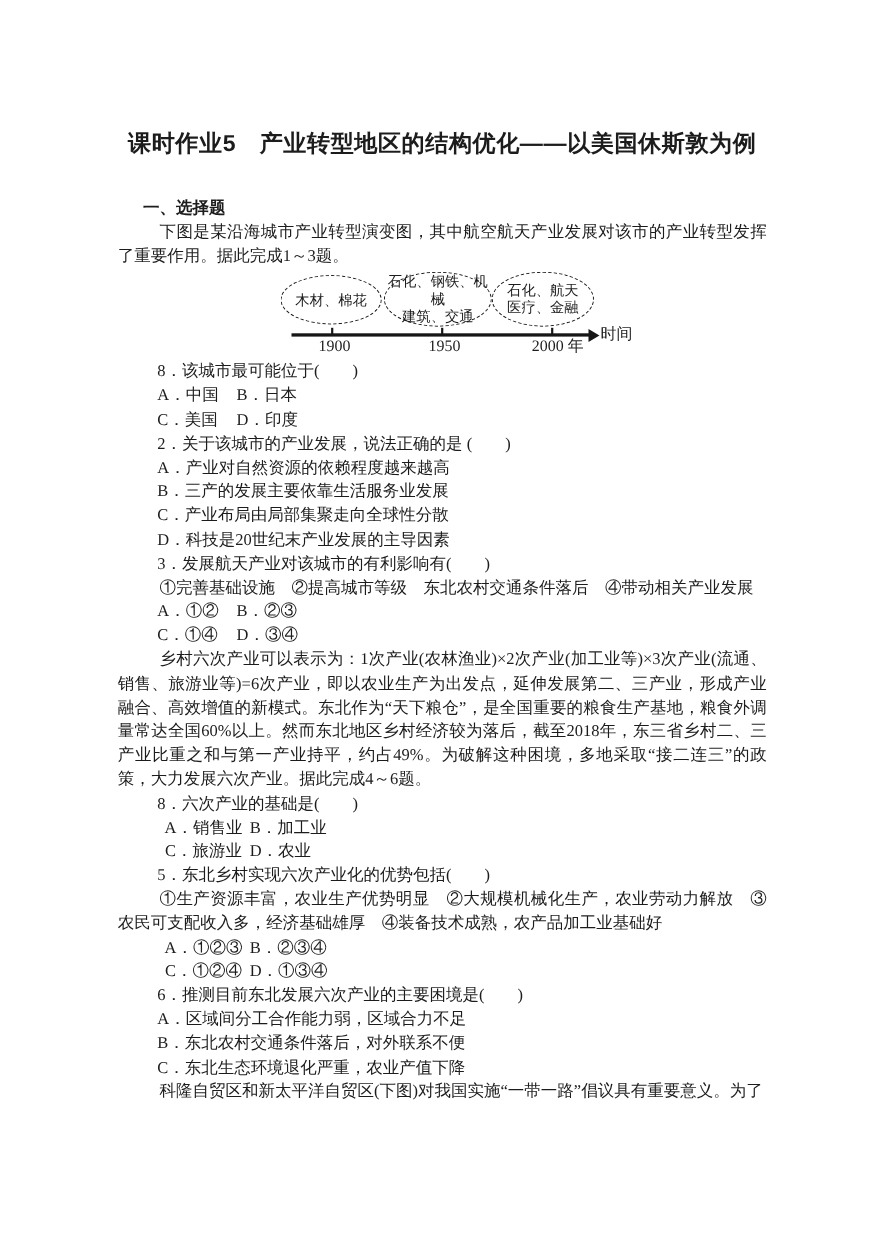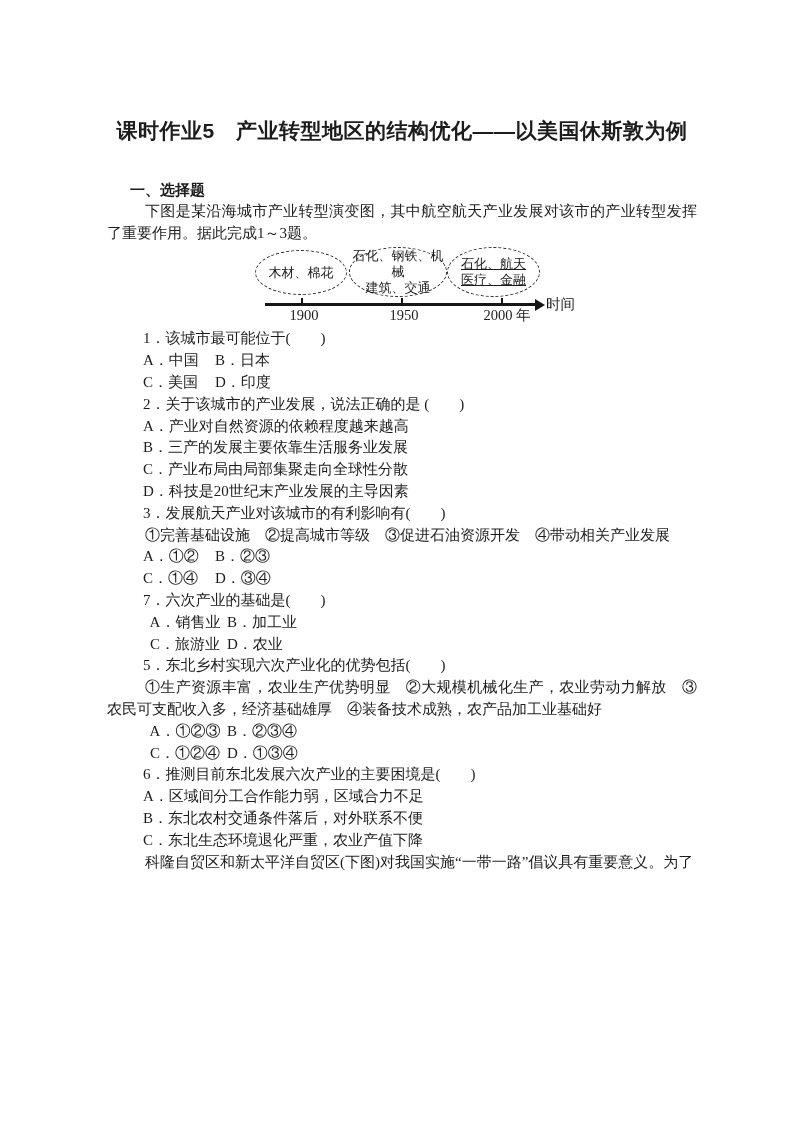--- a/index.html
+++ b/index.html
@@ -53,21 +53,21 @@
     border-radius:50%;
     display:flex;flex-direction:column;
     align-items:center;justify-content:center;
     font-size:13px;line-height:16px;
     text-align:center;
     box-sizing:border-box;
     background:#fff;
   }
   .e1{left:148px;top:3px;width:92px;height:45px;}
   .e2{left:242px;top:0;width:98px;height:50px;}
-  .e3{left:340px;top:0;width:93px;height:50px;text-decoration:underline;}
+  .e3{left:340px;top:0;width:93px;height:50px;}
   .axis-line{
     position:absolute;
     left:158px;top:56px;
     width:272px;height:3px;
     background:#161616;
   }
   .axis-arrow{
     position:absolute;
     left:428px;top:51.5px;
     width:0;height:0;
@@ -122,45 +122,46 @@
     <div class="axis-arrow"></div>
     <div class="tick tick-1"></div>
     <div class="tick tick-2"></div>
     <div class="tick tick-3"></div>
     <div class="tick-label tl-1">1900</div>
     <div class="tick-label tl-2">1950</div>
     <div class="tick-label tl-3">2000 年</div>
     <div class="axis-label">时间</div>
   </div>
 
-  <p class="line q-stem">1．该城市最可能位于(　　)</p>
+  <p class="line q-stem">8．该城市最可能位于(　　)</p>
   <p class="line opt-row w72">
     <span class="col1">A．中国</span><span>B．日本</span>
   </p>
   <p class="line opt-row w72">
     <span class="col1">C．美国</span><span>D．印度</span>
   </p>
 
   <p class="line q-stem">2．关于该城市的产业发展，说法正确的是 (　　)</p>
   <p class="line opt-line">A．产业对自然资源的依赖程度越来越高</p>
   <p class="line opt-line">B．三产的发展主要依靠生活服务业发展</p>
   <p class="line opt-line">C．产业布局由局部集聚走向全球性分散</p>
   <p class="line opt-line">D．科技是20世纪末产业发展的主导因素</p>
 
   <p class="line q-stem">3．发展航天产业对该城市的有利影响有(　　)</p>
-  <p class="line items-line">①完善基础设施　②提高城市等级　③促进石油资源开发　④带动相关产业发展</p>
+  <p class="line items-line">①完善基础设施　②提高城市等级　东北农村交通条件落后　④带动相关产业发展</p>
   <p class="line opt-row w72">
     <span class="col1">A．①②</span><span>B．②③</span>
   </p>
   <p class="line opt-row w72">
     <span class="col1">C．①④</span><span>D．③④</span>
   </p>
 
+  <p class="line para">乡村六次产业可以表示为：1次产业(农林渔业)×2次产业(加工业等)×3次产业(流通、销售、旅游业等)=6次产业，即以农业生产为出发点，延伸发展第二、三产业，形成产业融合、高效增值的新模式。东北作为“天下粮仓”，是全国重要的粮食生产基地，粮食外调量常达全国60%以上。然而东北地区乡村经济较为落后，截至2018年，东三省乡村二、三产业比重之和与第一产业持平，约占49%。为破解这种困境，多地采取“接二连三”的政策，大力发展六次产业。据此完成4～6题。</p>
 
-  <p class="line q-stem">7．六次产业的基础是(　　)</p>
+  <p class="line q-stem">8．六次产业的基础是(　　)</p>
   <p class="line opt-row w84">
     <span class="col1">A．销售业</span><span>B．加工业</span>
   </p>
   <p class="line opt-row w84">
     <span class="col1">C．旅游业</span><span>D．农业</span>
   </p>
 
   <p class="line q-stem">5．东北乡村实现六次产业化的优势包括(　　)</p>
   <p class="line items-line">①生产资源丰富，农业生产优势明显　②大规模机械化生产，农业劳动力解放　③农民可支配收入多，经济基础雄厚　④装备技术成熟，农产品加工业基础好</p>
   <p class="line opt-row w84">

